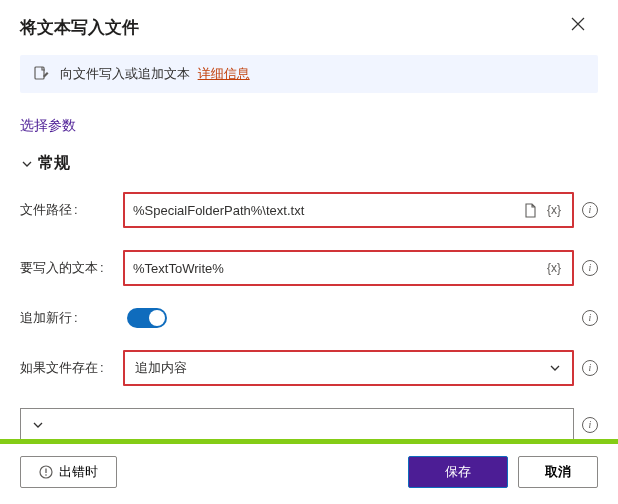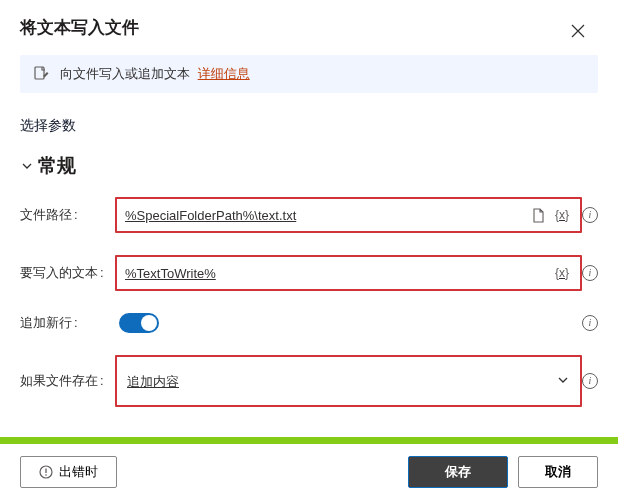--- a/index.html
+++ b/index.html
@@ -1,46 +1,46 @@
 <!DOCTYPE html>
 <html><head>
 <meta charset="utf-8">
 <style>
   * { box-sizing: border-box; margin: 0; padding: 0; }
   body { font-family: "Segoe UI", -apple-system, sans-serif; font-size: 13px; color: #323130; background: #fff; width: 618px; height: 504px; overflow: hidden; }
   .dialog { display: flex; flex-direction: column; height: 100%; }
-  .header { display: flex; align-items: flex-end; justify-content: space-between; padding: 16px 32px 10px 20px; }
+  .header { display: flex; align-items: flex-start; justify-content: space-between; padding: 16px 32px 10px 20px; }
   .title { font-size: 17px; font-weight: 600; color: #201f1e; }
   .close { width: 16px; height: 16px; cursor: pointer; display: flex; align-items: center; justify-content: center; color: #605e5c; }
   .infobar { margin: 6px 20px 10px 20px; background: #f1f5ff; border-radius: 2px; padding: 10px 12px; display: flex; align-items: center; gap: 10px; }
   .info-icon { width: 18px; height: 18px; flex: none; display:flex; align-items:center; justify-content:center; }
   .info-text { font-size: 13px; }
   .link { color: #c2410c; text-decoration: underline; cursor: pointer; margin-left: 4px; }
   .content { padding: 14px 20px 4px 20px; flex: 1; overflow: auto; }
-  .section-label { font-size: 14px; font-weight: 400; color: #0f172a; margin-bottom: 18px; }
-  .group-hd { display: flex; align-items: center; gap: 4px; font-size: 19px; font-weight: 600; color: #201f1e; margin-bottom: 18px; cursor: pointer; }
+  .section-label { font-size: 14px; font-weight: 400; color: #4c1d95; margin-bottom: 18px; }
+  .group-hd { display: flex; align-items: center; gap: 4px; font-size: 16px; font-weight: 600; color: #201f1e; margin-bottom: 18px; cursor: pointer; }
   .chev { width: 14px; height: 14px; display:flex; align-items:center; justify-content:center; }
-  .row { display: flex; align-items: center; margin-bottom: 22px; }
+  .row { display: flex; align-items: center; margin-bottom: 22px; gap: 8px; }
   .row-label { width: 95px; font-size: 13px; color: #323130; }
   .row-label::after { content: ":"; margin-left: 2px; }
-  .field { flex: 1; position: relative; text-decoration: underline; }
+  .field { flex: 1; position: relative; }
   .highlight { border: 2px solid #d13438; border-radius: 1px; }
   .inputbox { width: 100%; height: 34px; border: 1px solid #8a8886; background: #fff; display: flex; align-items: center; padding: 0 8px; font-size: 13px; color: #323130; }
   .highlight .inputbox, .highlight .selectbox { border: none; height: 32px; }
   .input-text { flex: 1; }
   .icon-btn { width: 20px; height: 20px; display:flex; align-items:center; justify-content:center; cursor:pointer; color:#605e5c; margin-left:4px;}
-  .selectbox { width: 100%; height: 34px; border: 1px solid #8a8886; background: #fff; display:flex; padding: 0 10px; cursor:pointer;margin-top:16px; }
+  .selectbox { width: 100%; height: 34px; border: 1px solid #8a8886; background: #fff; display:flex; align-items:center; padding: 0 10px; cursor:pointer; }
   .sel-text { flex: 1; font-size:13px; }
   .sel-chev { width: 14px; height: 14px; display:flex; align-items:center; justify-content:center; }
   .info-circle { width: 16px; height: 16px; border: 1px solid #605e5c; border-radius: 50%; display:flex; align-items:center; justify-content:center; font-size: 10px; color:#605e5c; font-style: italic; font-family: Georgia, serif; cursor: default; flex:none; line-height:1;}
   .toggle { position: relative; width: 40px; height: 20px; background: #0f6cbd; border-radius: 10px; cursor: pointer; }
   .toggle-knob { position:absolute; right:2px; top:2px; width:16px; height:16px; background:#fff; border-radius:50%; }
-  .footer { border-top: 7px solid #84cc16; padding: 12px 20px 16px 20px; display:flex; align-items:flex-end; }
+  .footer { border-top: 5px solid #84cc16; padding: 12px 20px 16px 20px; display:flex; align-items:flex-end; }
   .btn { height: 32px; padding: 0 18px; font-size: 13px; border: 1px solid #8a8886; background:#fff; cursor:pointer; border-radius: 2px; display:flex; align-items:center; justify-content:center; gap:6px;}
-  .btn-primary { background:#404040; border-color:#0f6cbd; color:#fff; font-weight:700; min-width: 100px;}
+  .btn-primary { background:#4c1d95; border-color:#0f6cbd; color:#fff; font-weight:400; min-width: 100px;}
   .btn-secondary { min-width: 80px; font-weight: bold; }
   .btn-error { min-width: 80px; }
   .spacer { flex: 1; }
   svg { display:block; }
 </style>
 </head>
 <body>
 
 <div class="dialog">
   <div class="header">

